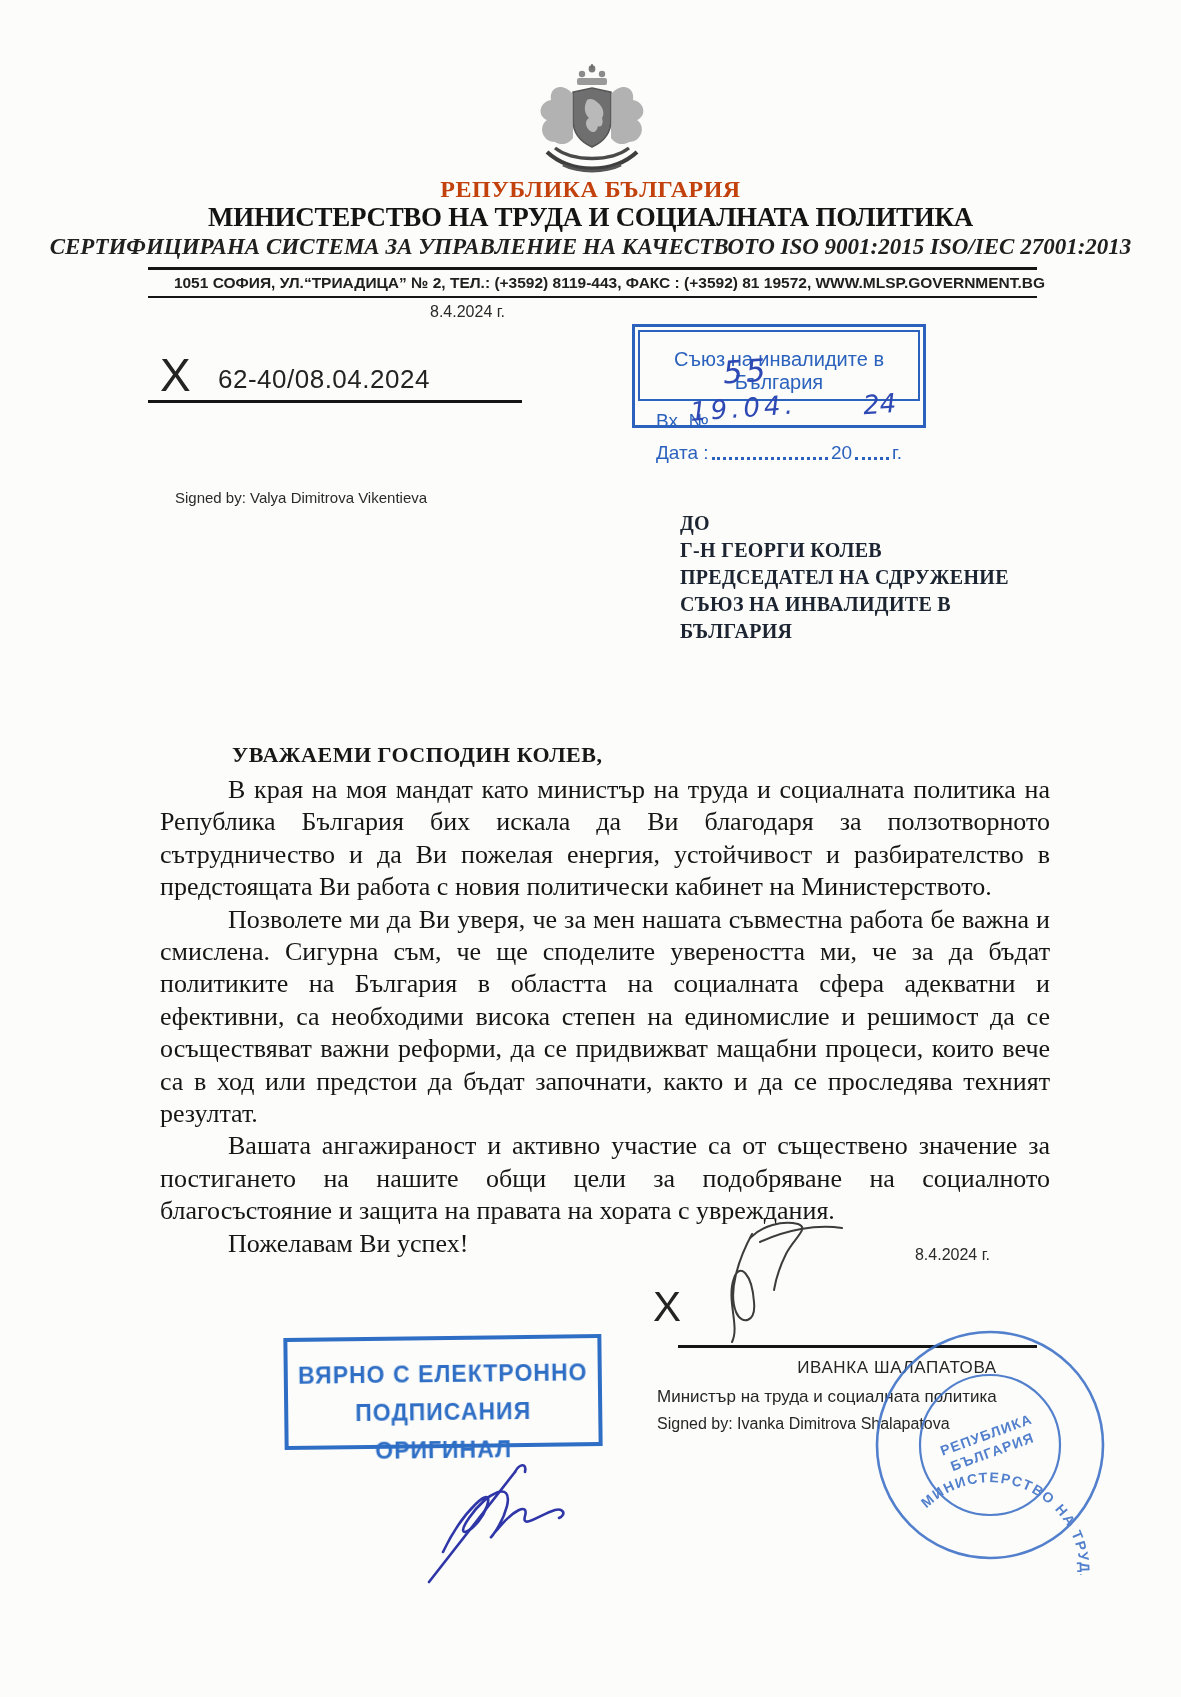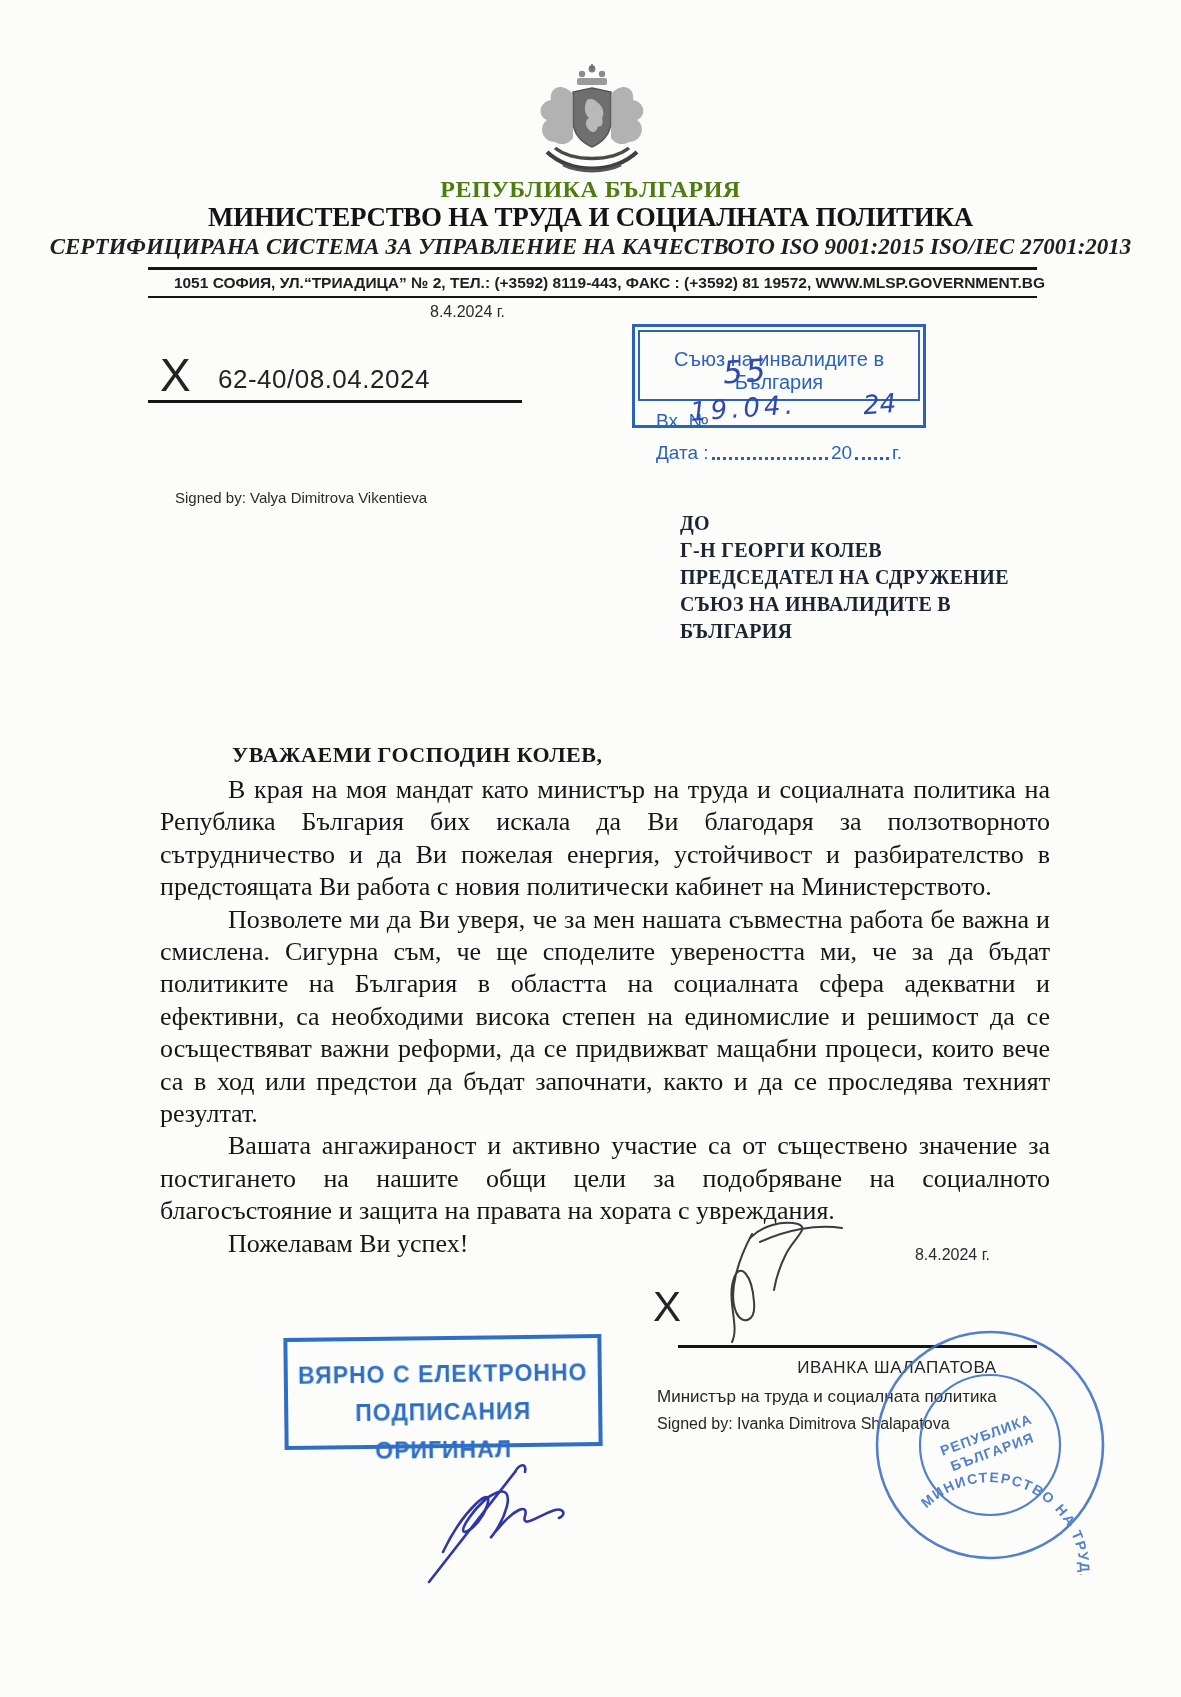--- a/index.html
+++ b/index.html
@@ -6,21 +6,21 @@
   .page{
     position:relative;width:1181px;height:1697px;margin:0 auto;
     background:#fcfcfa;overflow:hidden;
     font-family:"Liberation Serif", serif;color:#1c1c1c;
   }
   .abs{position:absolute;}
   .center{left:0;width:1181px;text-align:center;}
   .serif{font-family:"Liberation Serif", serif;}
   .sans{font-family:"Liberation Sans", sans-serif;}
 
-  .republic{top:176px;font-size:24px;font-weight:bold;letter-spacing:.5px;color:#4d7c0f;}
+  .republic{top:176px;font-size:24px;font-weight:bold;letter-spacing:.5px;color:#c2410c;}
   .ministry{top:202px;font-size:27px;font-weight:bold;letter-spacing:-.3px;color:#141414;}
   .certline{top:234px;font-size:23px;font-style:italic;font-weight:600;color:#202020;}
   .rule{background:#151515;}
   .addr{top:274px;font-size:15.5px;font-weight:600;color:#202020;font-family:"Liberation Sans",sans-serif;padding-left:19px;}
 
   .date-top{left:430px;top:303px;font-size:16px;color:#2a2a2a;}
   .date-bottom{left:830px;top:1246px;width:160px;text-align:right;font-size:16px;color:#2a2a2a;}
 
   
   .in-stamp{left:632px;top:324px;width:294px;height:104px;border:3px solid #2b62bd;color:#2b62bd;box-sizing:border-box;background:rgba(255,255,255,.0);}

